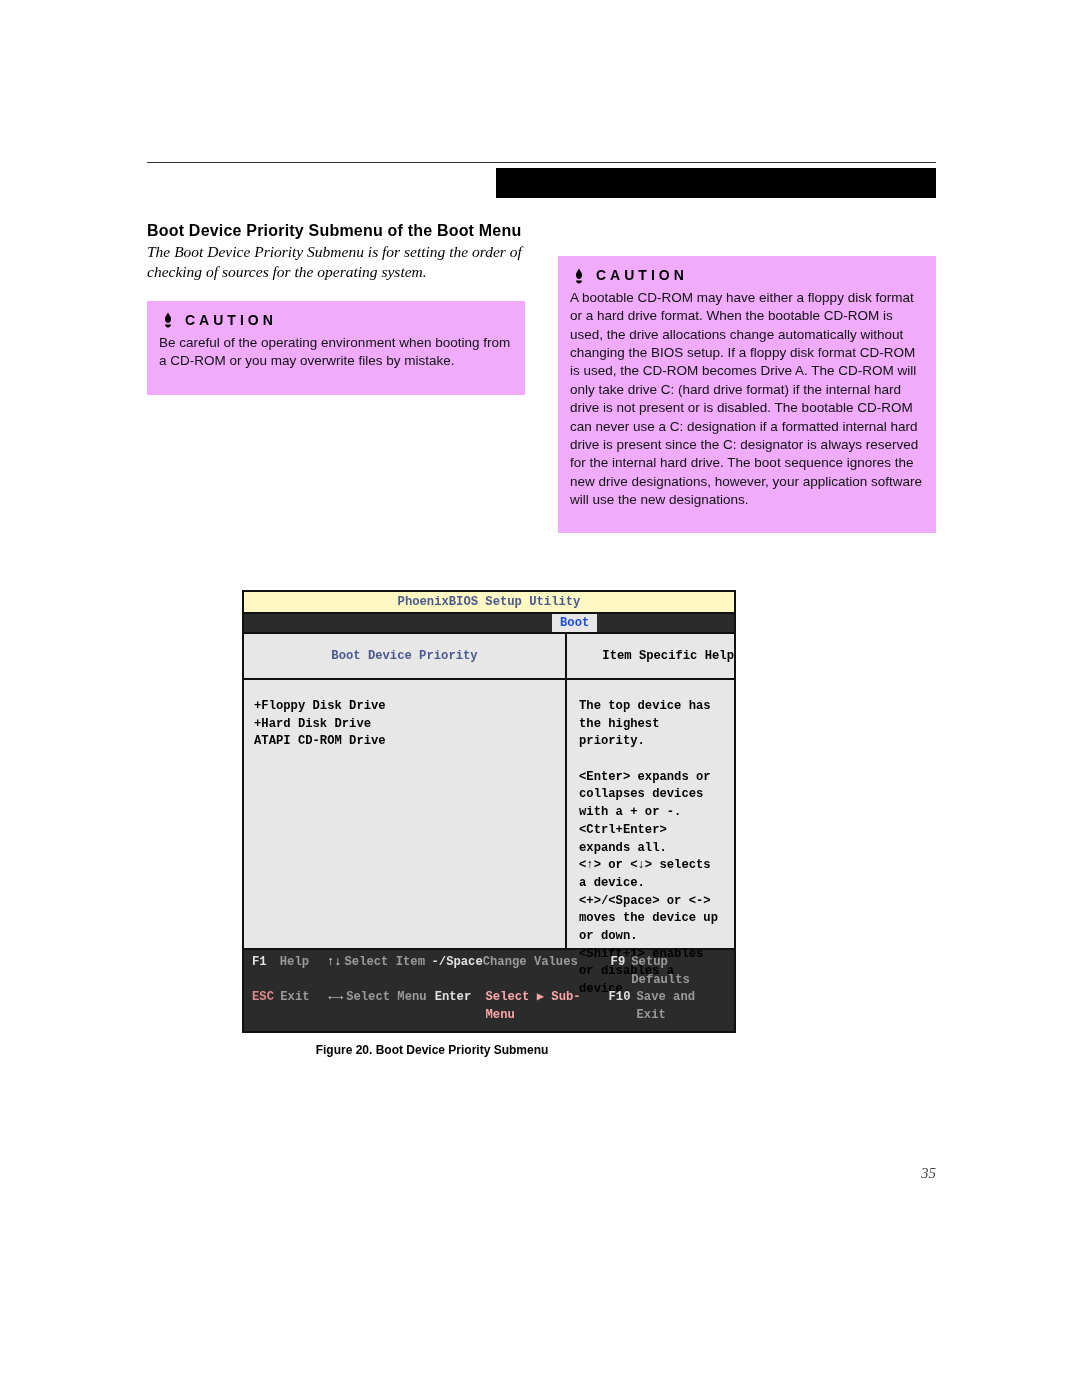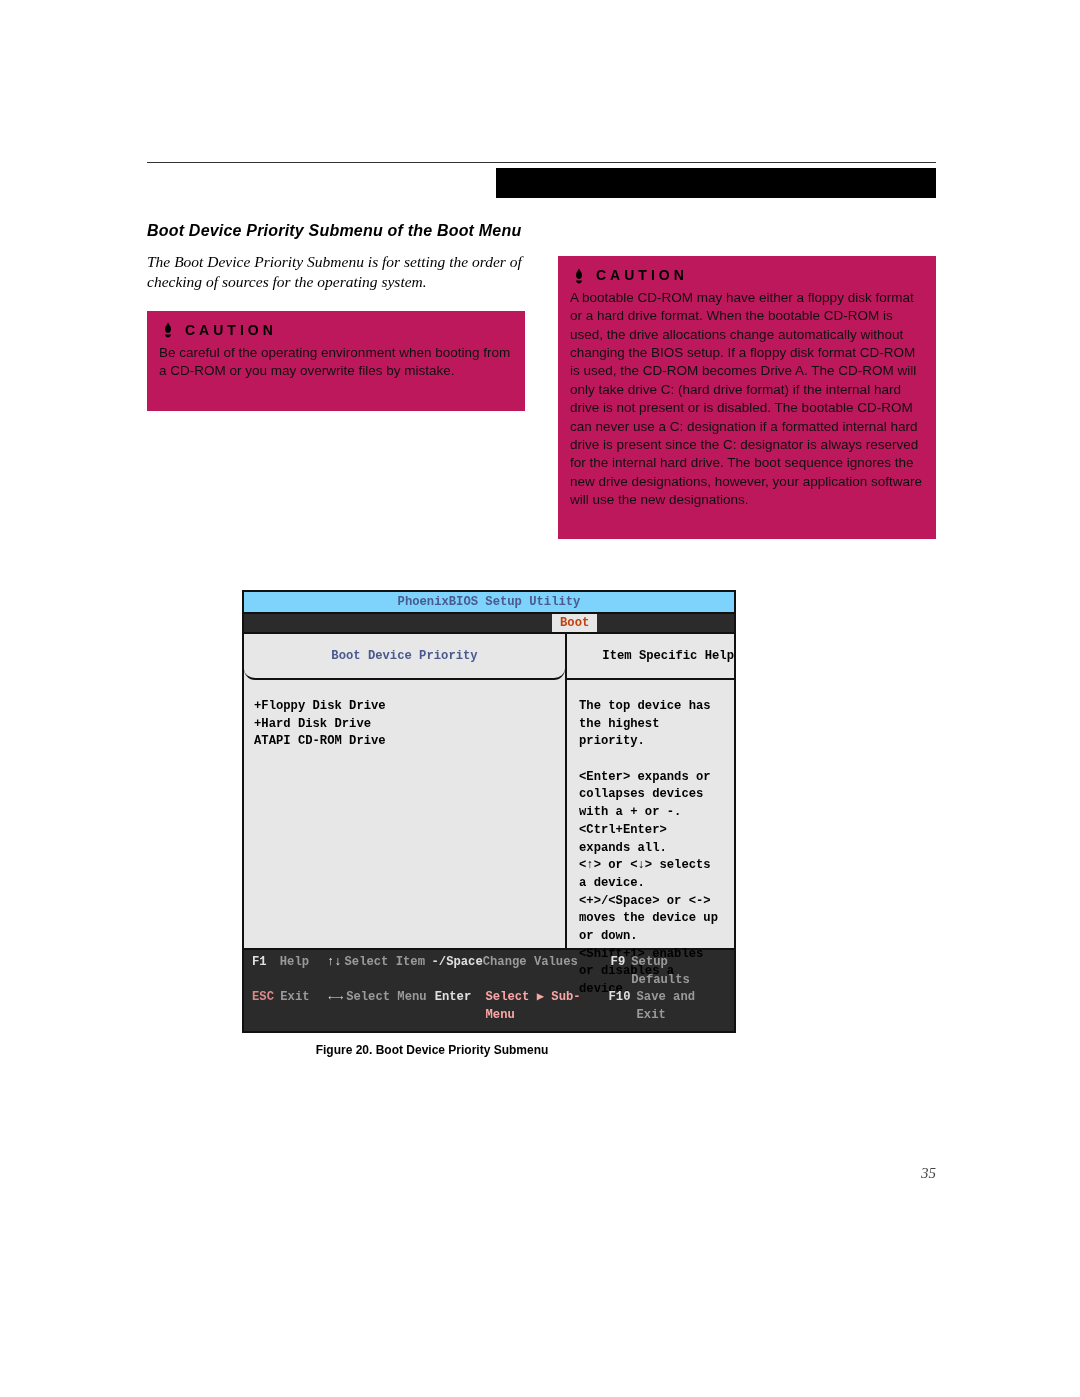--- a/index.html
+++ b/index.html
@@ -41,34 +41,33 @@
     justify-content: space-between;
     font-family: "Helvetica Neue", Arial, sans-serif;
   }
   .col {
     width: 378px;
   }
   .section-title {
     font-weight: 700;
     font-size: 16px;
     letter-spacing: 0.2px;
-    margin-bottom: 12px;
-    font-family: "Helvetica Neue", Arial, sans-serif;
-    font-style: italic;
+    margin-bottom: 2px;
+    font-family: "Helvetica Neue", Arial, sans-serif;
   }
   .intro {
     font-family: "Times New Roman", Georgia, serif;
     font-size: 15.5px;
     line-height: 1.32;
     margin-bottom: 18px;
     font-style: italic;
   }
   .caution-box {
-    background: #be185d;
-    padding: 10px 12px 30px 12px;
+    background: #f0abfc;
+    padding: 10px 12px 24px 12px;
     font-size: 13.5px;
     line-height: 1.36;
     font-family: "Helvetica Neue", Arial, sans-serif;
     color: #111;
   }
   .caution-head {
     font-weight: 700;
     letter-spacing: 4px;
     font-size: 14px;
     margin-bottom: 4px;
@@ -91,54 +90,53 @@
     font-size: 12.2px;
     color: #000;
     font-weight: bold;
     box-sizing: border-box;
   }
   .bios-title {
     text-align: center;
     padding: 3px 0;
     border-bottom: 2px solid #111;
     color: #4a5a8f;
-    background: #7dd3fc;
+    background: #fef9c3;
   }
   .bios-tabrow {
     background: #2b2b2b;
     height: 18px;
     position: relative;
     border-bottom: 2px solid #111;
   }
   .bios-tab {
     position: absolute;
     left: 308px;
     top: 0;
     height: 18px;
     padding: 1px 8px 0 8px;
     background: #e7e7e7;
-    color: #c2410c;
+    color: #1d4ed8;
     line-height: 16px;
     box-sizing: border-box;
   }
   .bios-body {
     display: flex;
   }
   .bios-left {
     width: 323px;
     border-right: 2px solid #111;
     background: #e7e7e7;
     box-sizing: border-box;
   }
   .bios-left-head {
     text-align: center;
     padding: 15px 0;
     border-bottom: 2px solid #111;
     color: #4a5a8f;
-    border-radius: 11px;
   }
   .bios-left-list {
     padding: 18px 0 0 10px;
     height: 268px;
     box-sizing: border-box;
     line-height: 1.45;
   }
   .bios-right {
     flex: 1;
     background: #e7e7e7;

